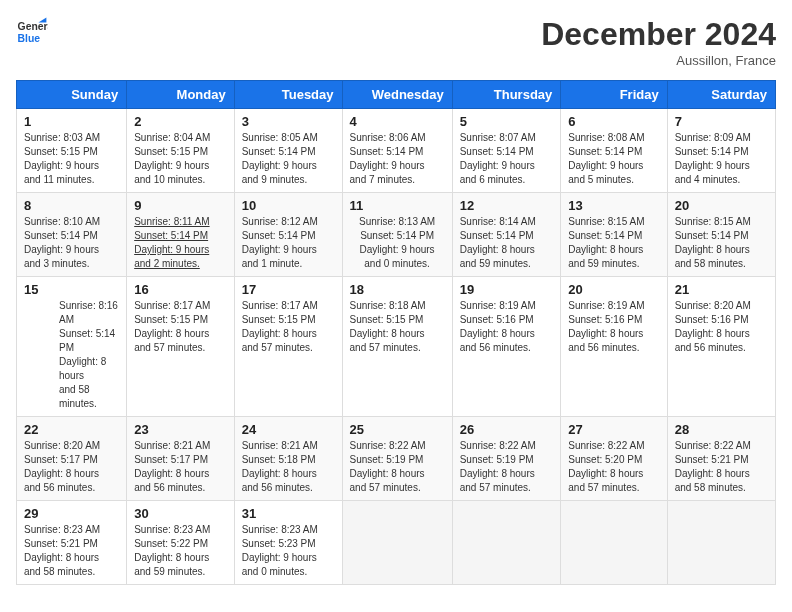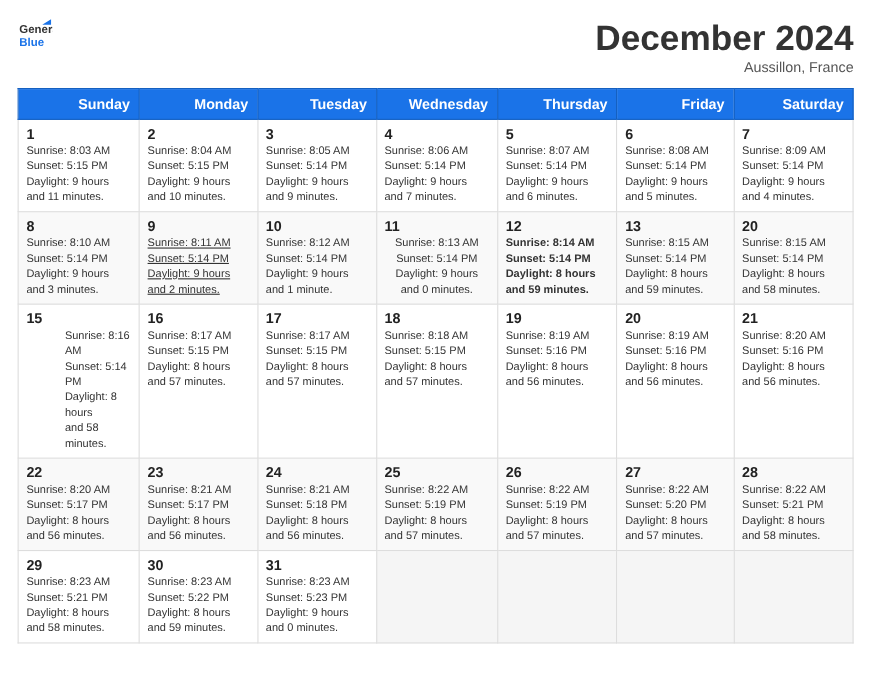--- a/index.html
+++ b/index.html
@@ -185,21 +185,21 @@
         </td>
         <td>
           <span class="day-num">11</span>
           <div class="day-info" style="white-space: pre-line; text-align: center;">Sunrise: 8:13 AM
 Sunset: 5:14 PM
 Daylight: 9 hours
 and 0 minutes.</div>
         </td>
         <td>
           <span class="day-num">12</span>
-          <div class="day-info" style="white-space: pre-line; font-weight: bold;">Sunrise: 8:14 AM
+          <div class="day-info" style="white-space: pre-line;">Sunrise: 8:14 AM
 Sunset: 5:14 PM
 Daylight: 8 hours
 and 59 minutes.</div>
         </td>
         <td>
           <span class="day-num">13</span>
           <div class="day-info" style="white-space: pre-line;">Sunrise: 8:15 AM
 Sunset: 5:14 PM
 Daylight: 8 hours
 and 59 minutes.</div>

